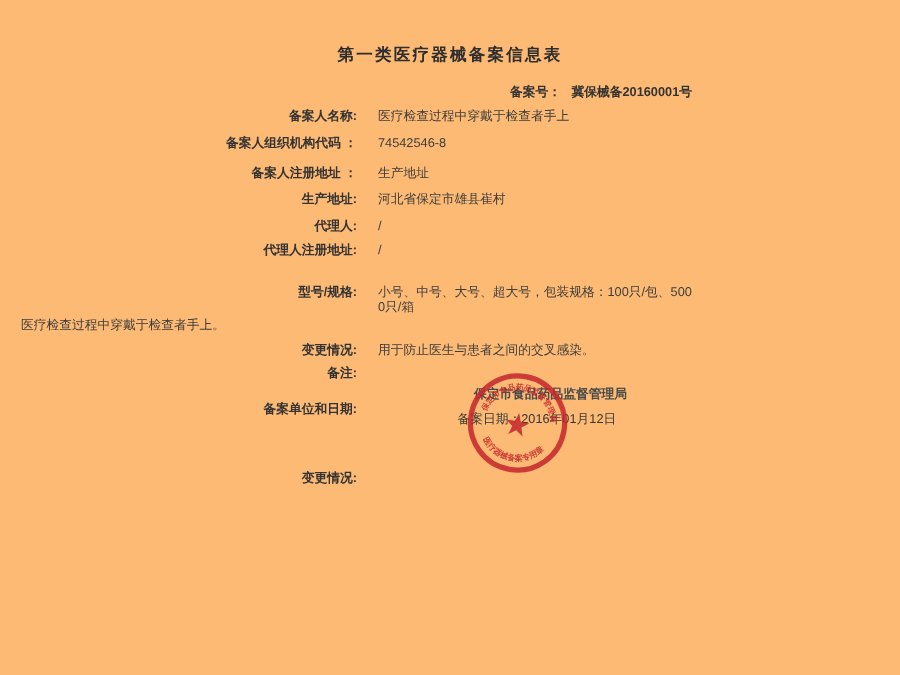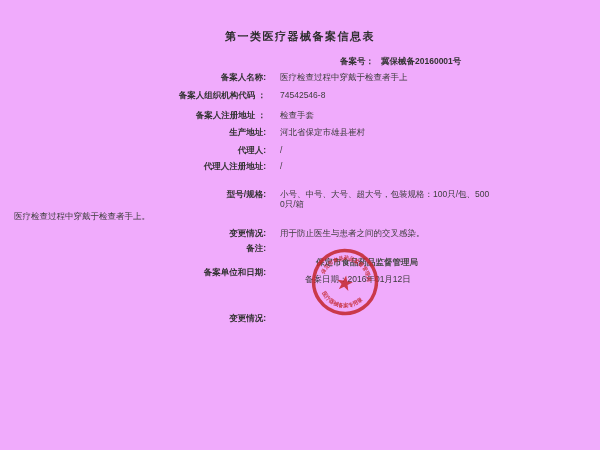--- a/index.html
+++ b/index.html
@@ -3,35 +3,35 @@
 <meta charset="utf-8">
 <style>
   html,body{margin:0;padding:0;}
   body{
     width:600px;height:450px;
     background:#fcfcfc;
     font-family:"Liberation Sans","DejaVu Sans",sans-serif;
     color:#3a3a3a;
     overflow:hidden;
   }
-  .page{position:relative;width:600px;height:450px;background:#f0abfc;}
+  .page{position:relative;width:600px;height:450px;background:#fdba74;}
   .doc-title{
     position:absolute;top:29px;left:0;width:100%;
     text-align:center;font-size:11px;font-weight:bold;
     letter-spacing:1.5px;color:#2e2e2e;
   }
   .record-no{
     position:absolute;top:56px;left:340px;
     font-size:8.5px;font-weight:bold;color:#333;
   }
   .record-no .rn-val{margin-left:7px;text-align:center;}
   .row{position:absolute;left:0;display:flex;font-size:8.5px;line-height:10px;}
   .row .lbl{
     width:238px;text-align:right;flex:none;
-    font-weight:bold;color:#333;padding-left:28px;
+    font-weight:bold;color:#333;
   }
   .row .val{
     margin-left:14px;width:210px;
     color:#3d3d3d;word-break:break-all;
   }
   .r0{top:72px}.r1{top:90px}.r2{top:110px}.r3{top:127px}
   .r4{top:145px}.r5{top:161px}.r6{top:177px}.r7{top:189px}
   .r8{top:211px}.r9{top:228px}.r10{top:243px}
   .row-filing{top:267px}
   .row-change{top:313px}
@@ -67,21 +67,21 @@
     <div class="val">医疗检查过程中穿戴于检查者手上</div>
   </div>
 
   <div class="row r1">
     <div class="lbl">备案人组织机构代码 ：</div>
     <div class="val">74542546-8</div>
   </div>
 
   <div class="row r2">
     <div class="lbl">备案人注册地址 ：</div>
-    <div class="val">检查手套</div>
+    <div class="val">生产地址</div>
   </div>
 
   <div class="row r3">
     <div class="lbl">生产地址:</div>
     <div class="val">河北省保定市雄县崔村</div>
   </div>
 
   <div class="row r4">
     <div class="lbl">代理人:</div>
     <div class="val">/</div>

